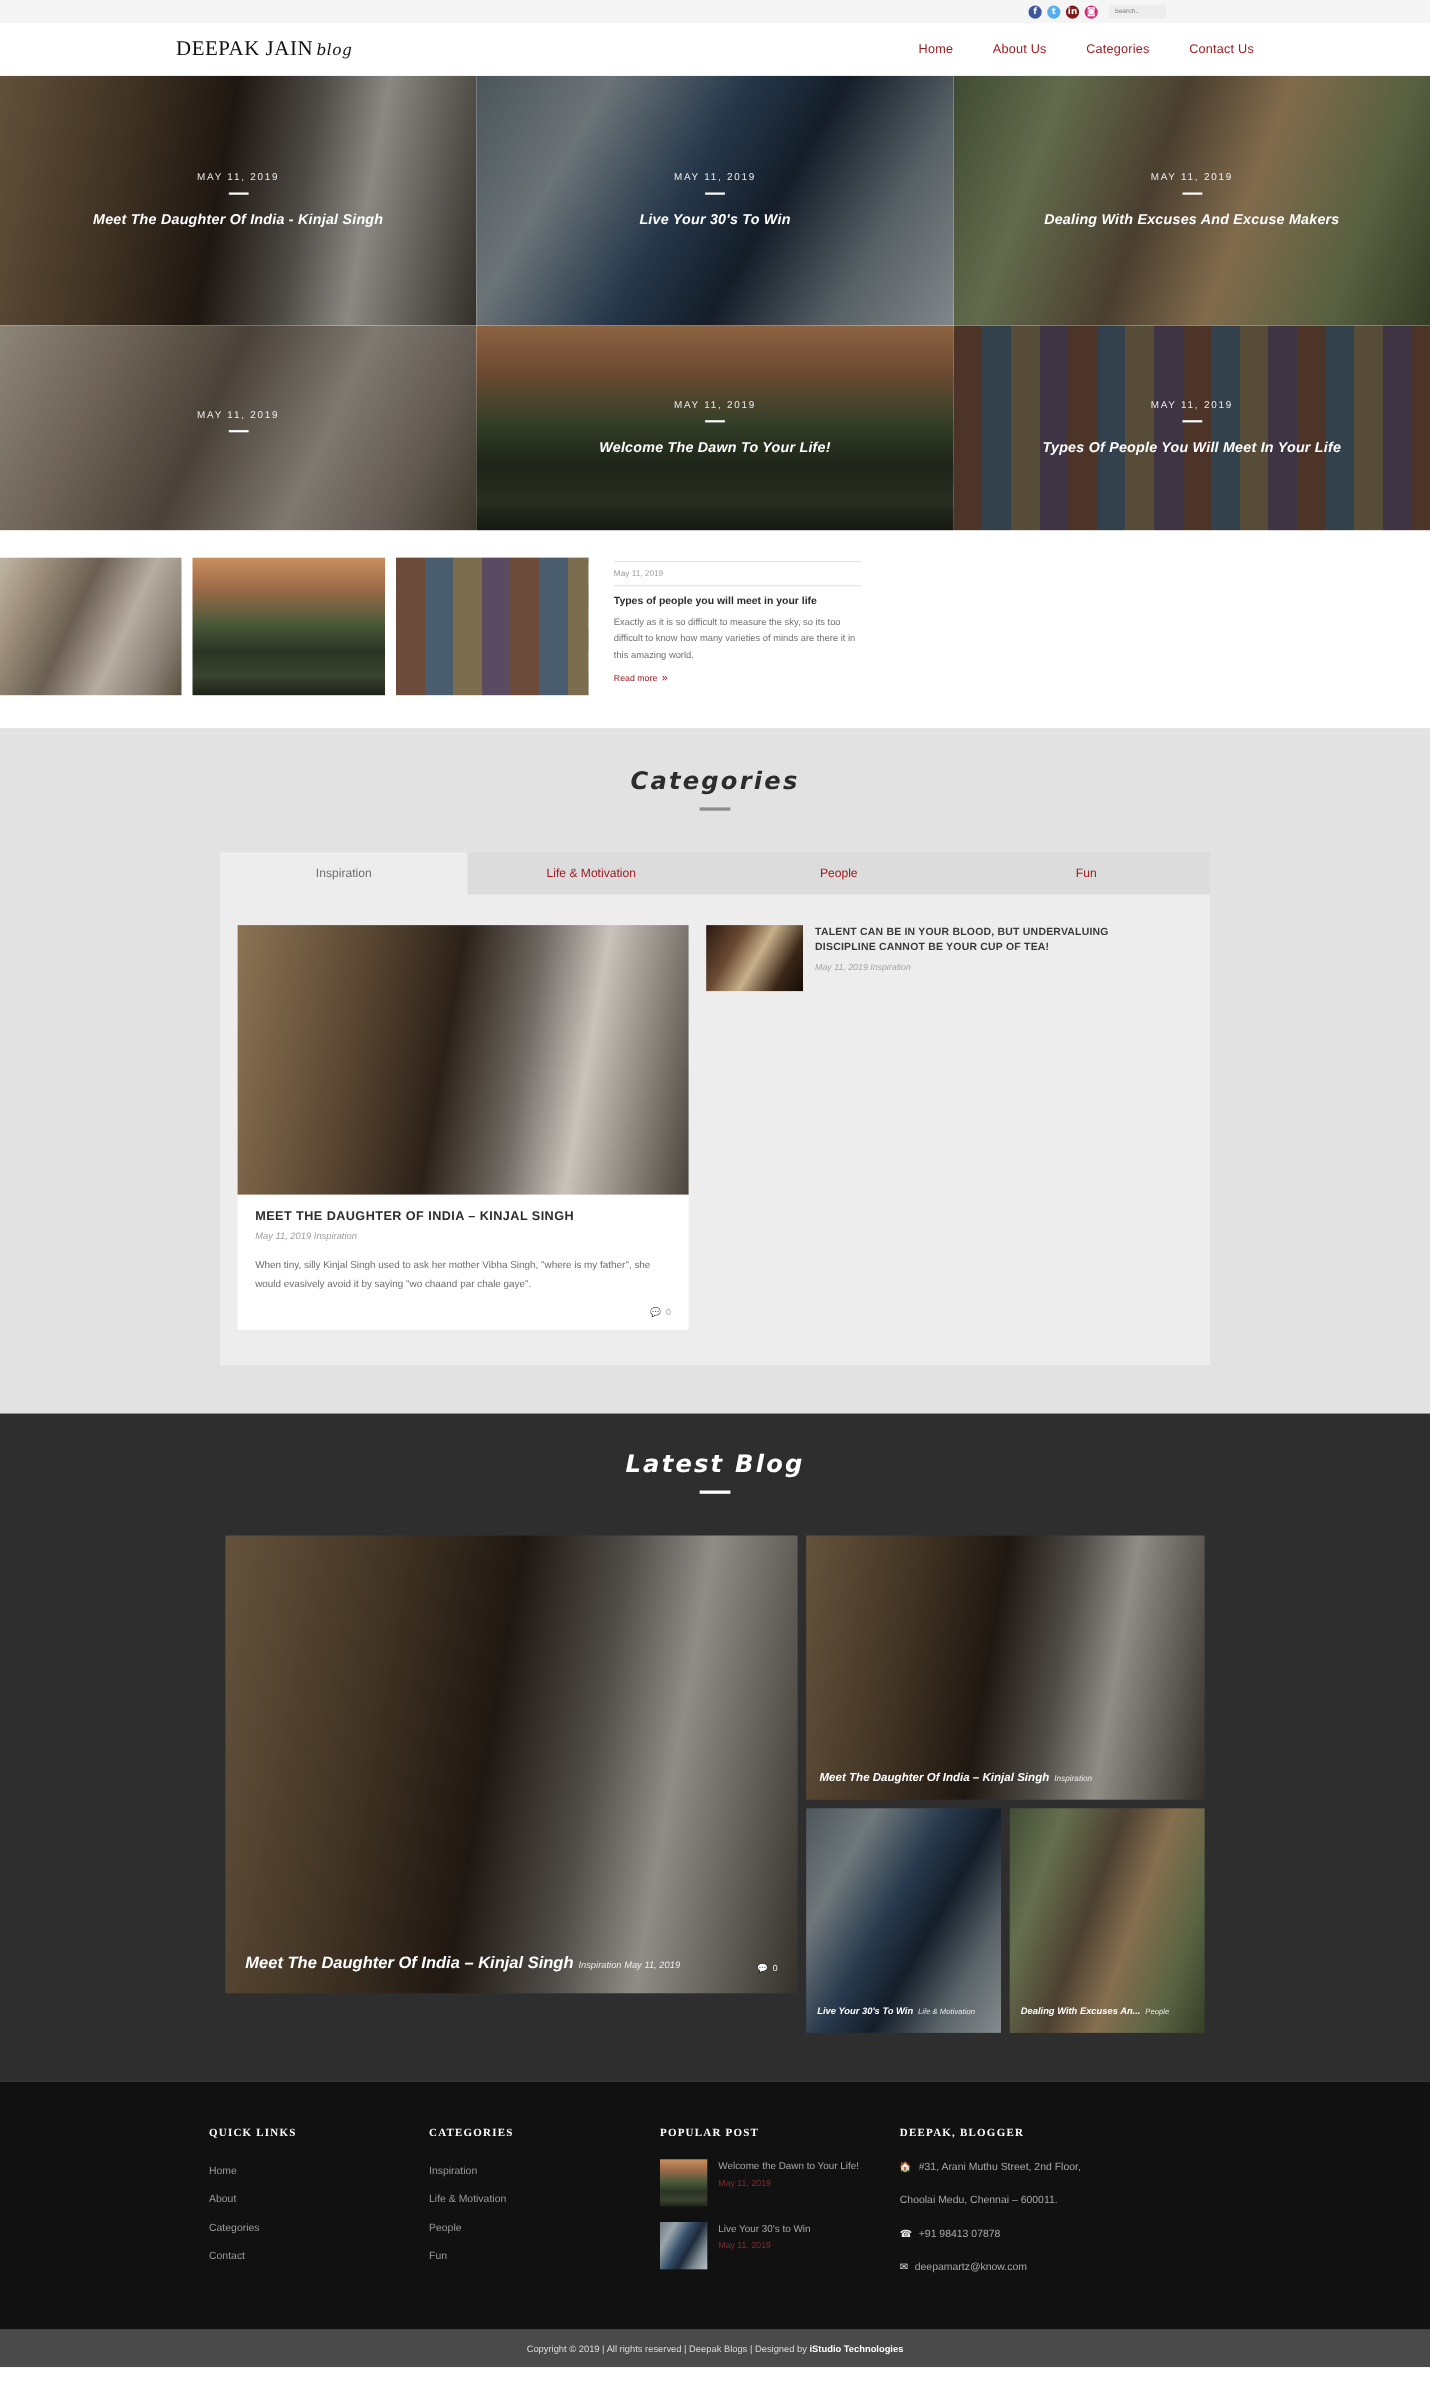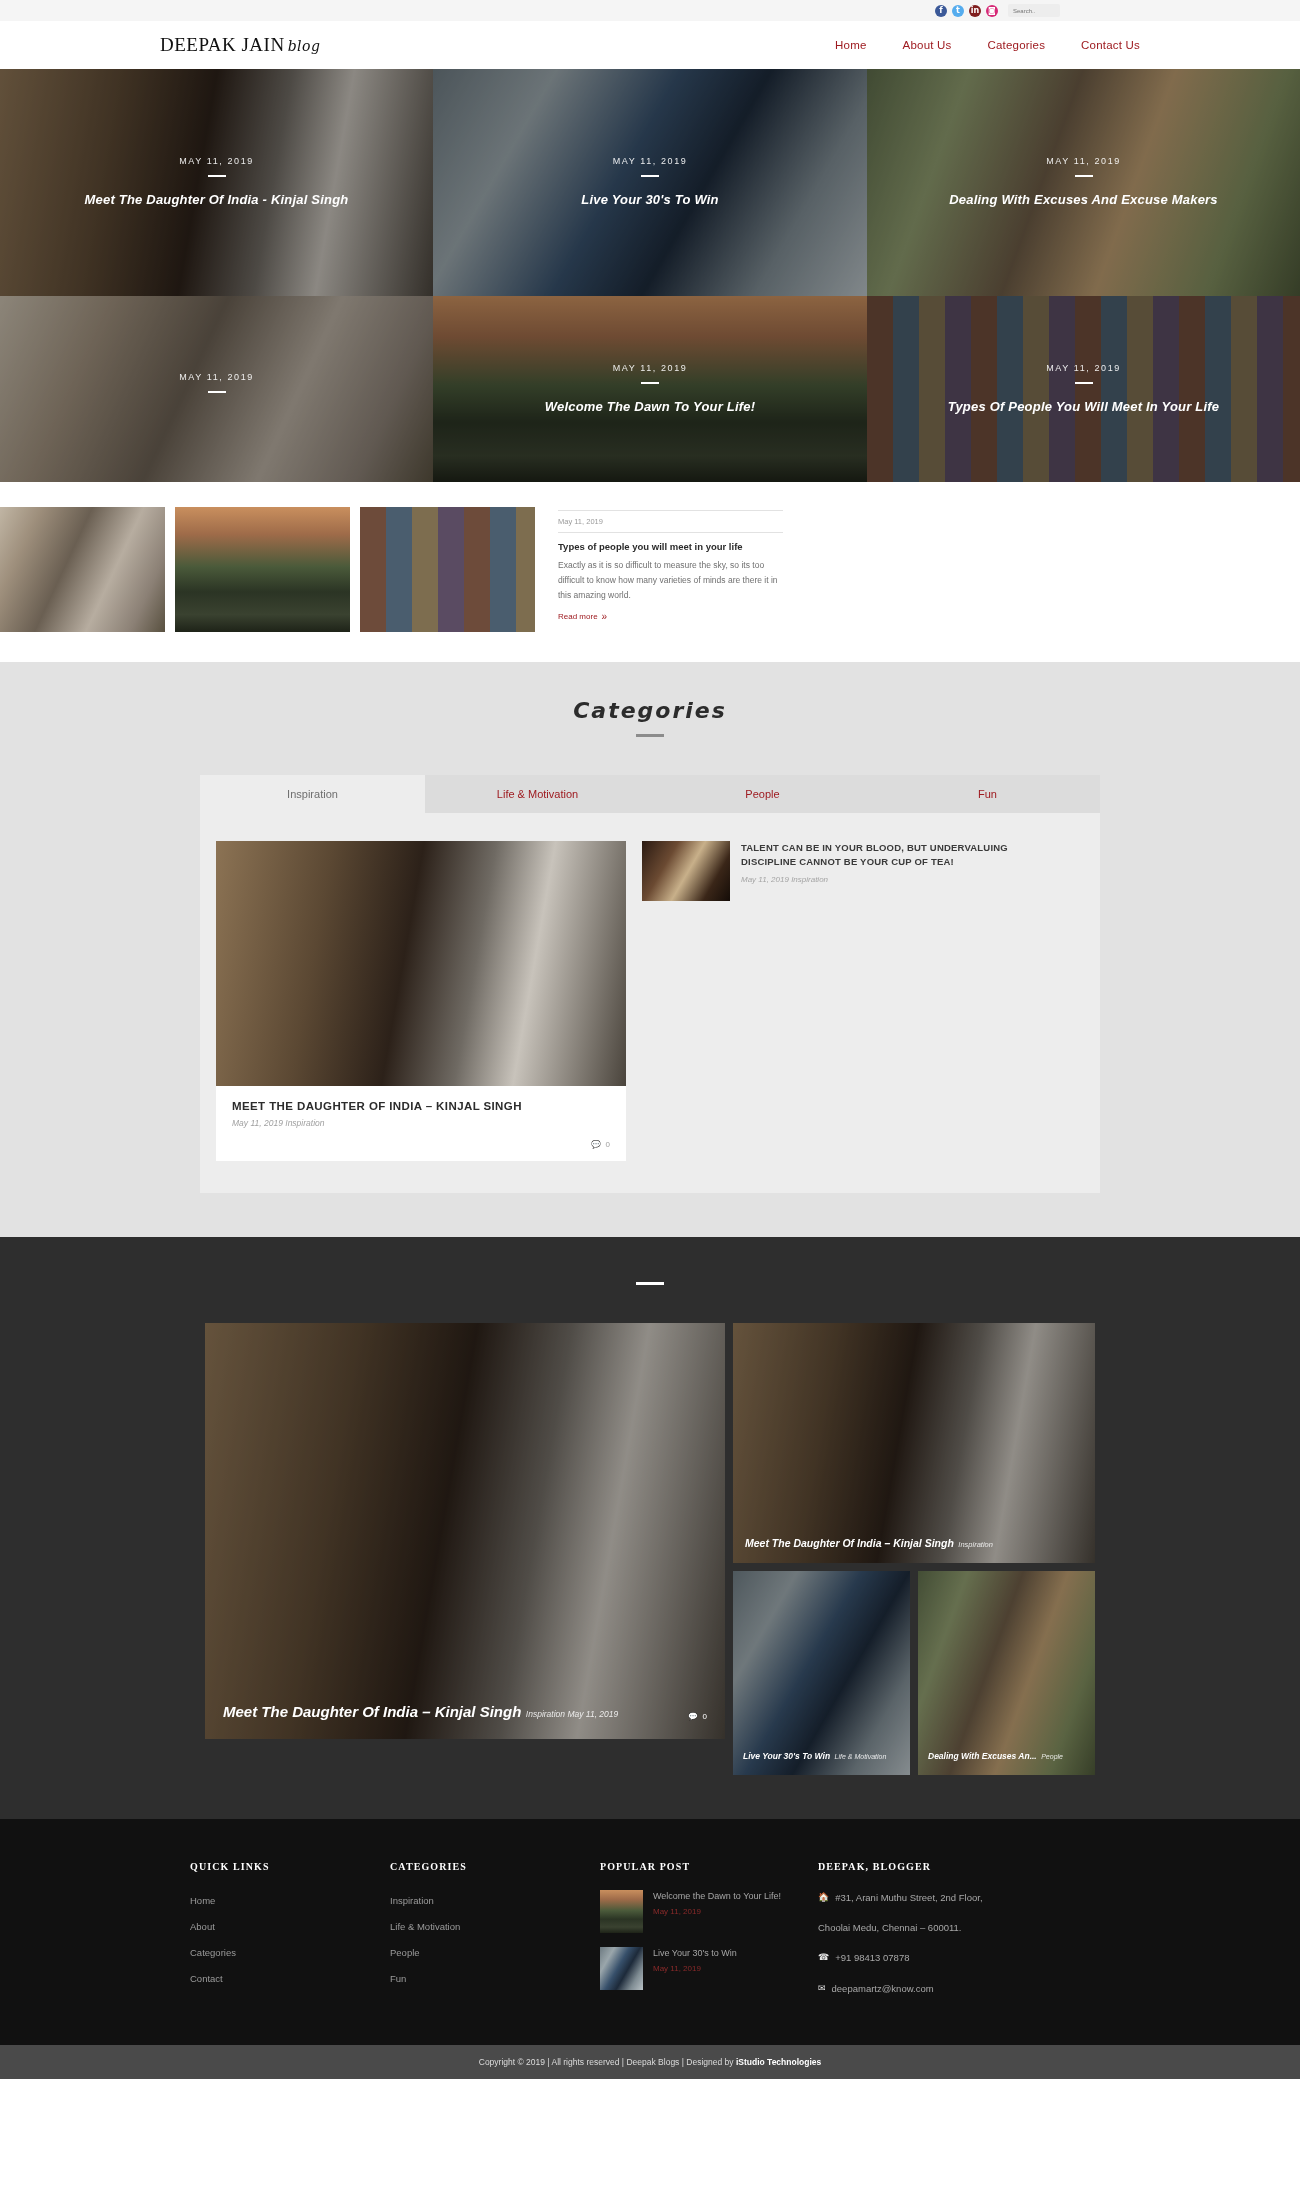--- a/index.html
+++ b/index.html
@@ -294,20 +294,21 @@
     </div>
     <div class="tabpanel">
       <div class="post-card">
         <div class="ph img-kinjal"></div>
         <div class="body">
           <h3>MEET THE DAUGHTER OF INDIA – KINJAL SINGH</h3>
           <div class="meta">
             <span>May 11, 2019</span>
             <span>Inspiration</span>
           </div>
+          <p>When tiny, silly Kinjal Singh used to ask her mother Vibha Singh, "where is my father", she would evasively avoid it by saying "wo chaand par chale gaye".</p>
           <div class="cmt">
             <span>💬</span>
             <span>0</span>
           </div>
         </div>
       </div>
       <div>
         <div class="side-post">
           <div class="ph img-chess"></div>
           <div>
@@ -317,20 +318,21 @@
               <span>Inspiration</span>
             </div>
           </div>
         </div>
       </div>
     </div>
   </div>
 </div>
 
 <div class="latest">
+  <div class="sec-title">Latest Blog</div>
   <div class="sec-rule"></div>
   <div class="lgrid">
     <a class="lbig img-kinjal">
       <span class="lov"></span>
       <span class="lcap">
         <span class="lt">Meet The Daughter Of India – Kinjal Singh</span>
         <span class="lr"></span>
         <span class="lm">Inspiration May 11, 2019</span>
       </span>
       <span class="lcmt">

